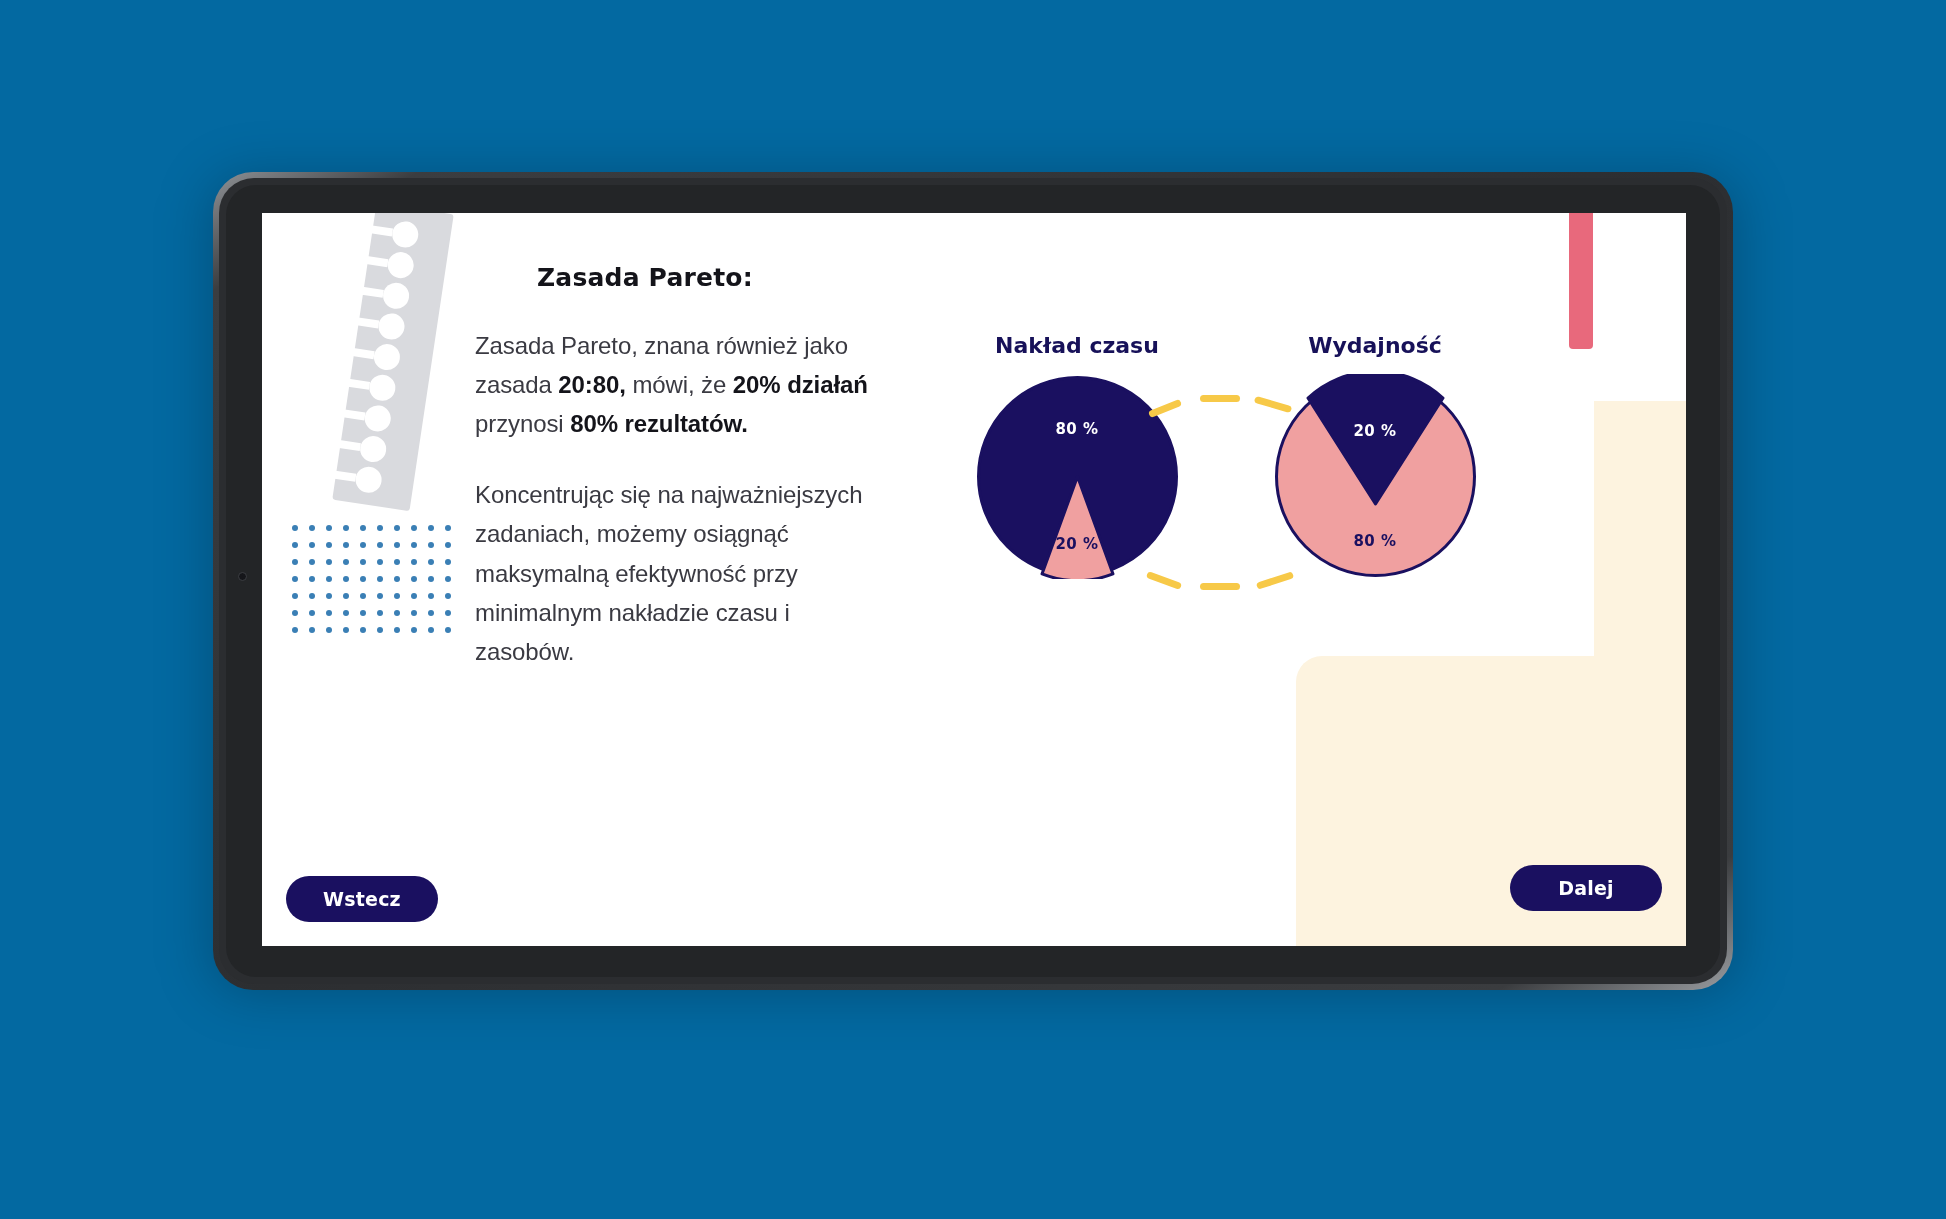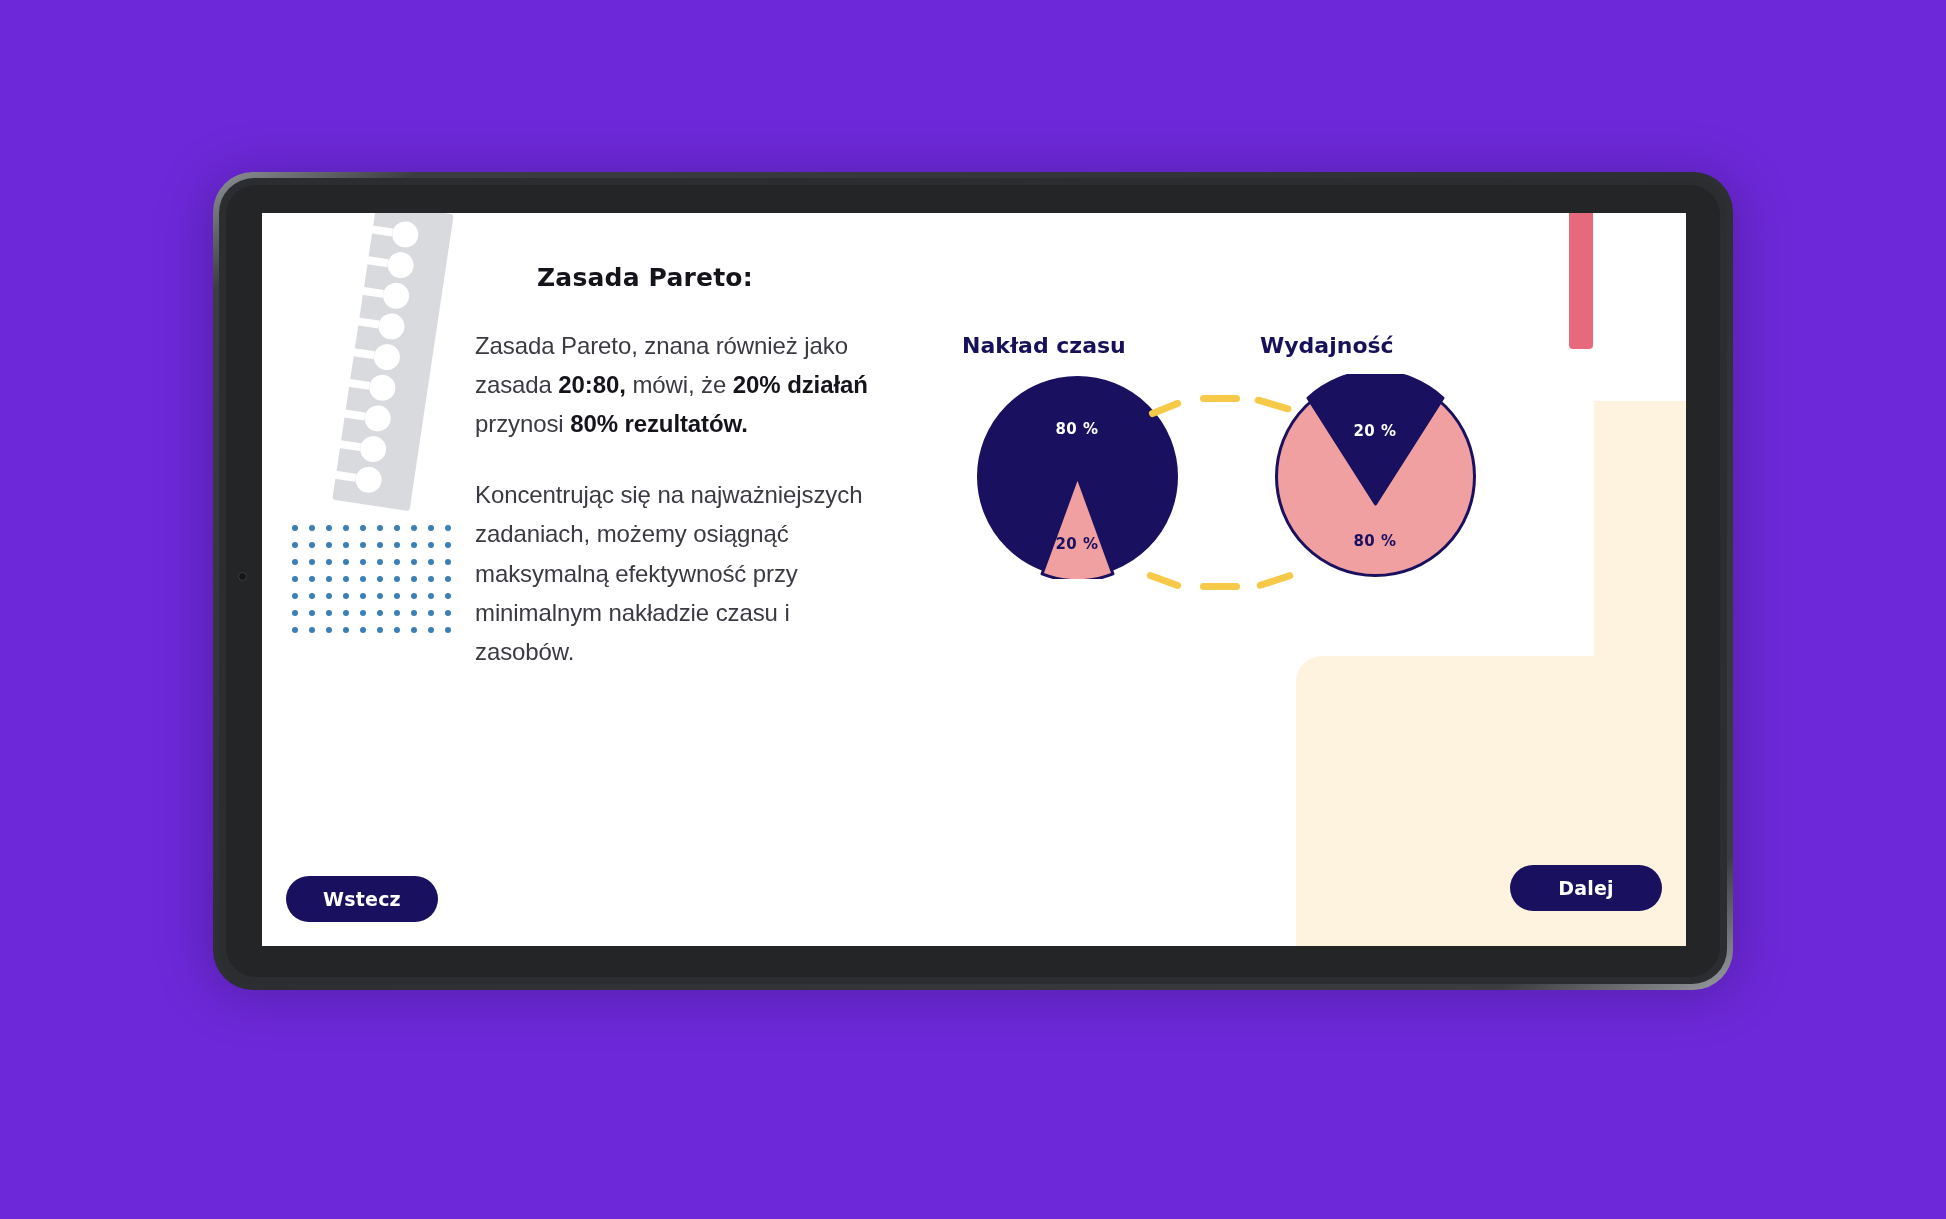--- a/index.html
+++ b/index.html
@@ -8,21 +8,21 @@
     height: 1219px;
     background: #ffffff;
     font-family: "Liberation Sans", sans-serif;
     overflow: hidden;
   }
 
   #stage {
     position: relative;
     width: 1946px;
     height: 1219px;
-    background: #6d28d9;
+    background: #0369a1;
   }
 
   
   .tablet-shadow {
     position: absolute;
     left: 208px;
     top: 175px;
     width: 1530px;
     height: 820px;
     border-radius: 42px;
@@ -183,21 +183,21 @@
     position: absolute;
     left: 700px;
     top: 120px;
     width: 560px;
     height: 280px;
   }
   .chart-block {
     position: absolute;
     top: 0;
     width: 230px;
-    text-align: left;
+    text-align: center;
   }
   .chart-block.left  { left: 0px; }
   .chart-block.right { left: 298px; }
 
   .chart-title {
     font-family: "DejaVu Sans", sans-serif;
     font-weight: 700;
     font-size: 22px;
     color: #171159;
     margin-bottom: 16px;

